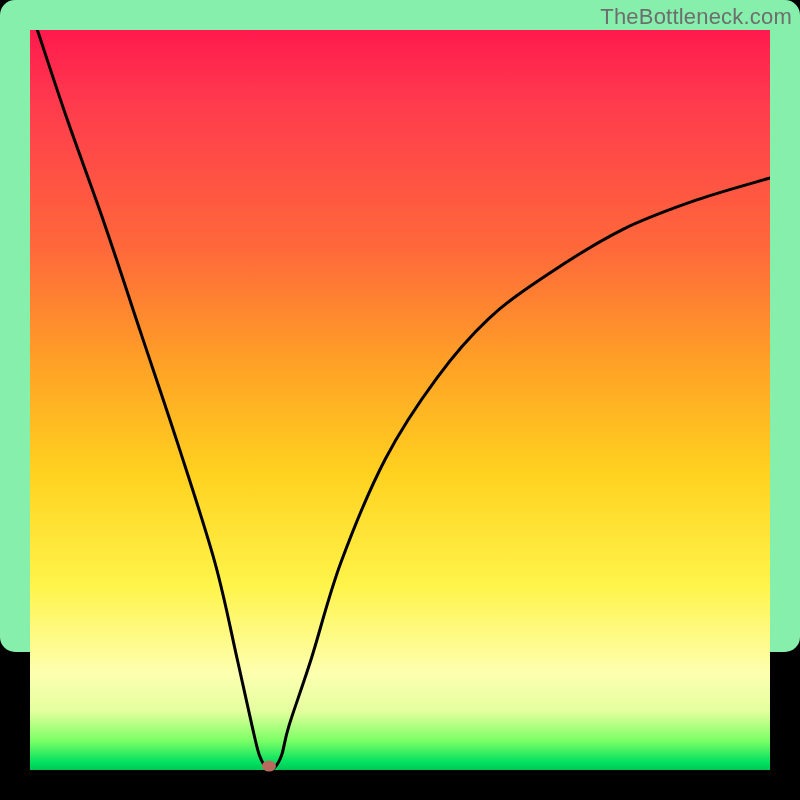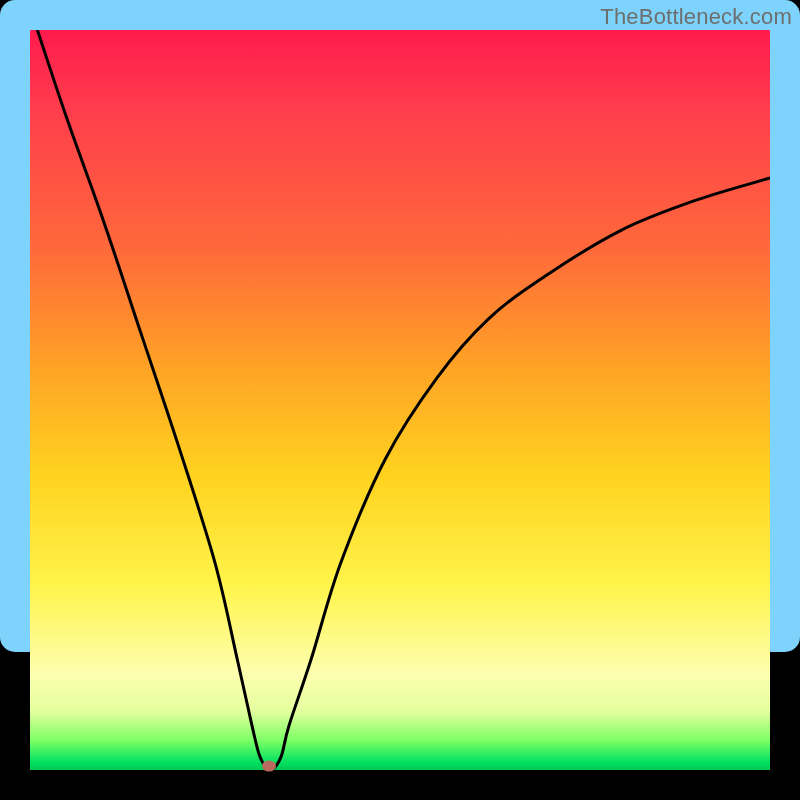--- a/index.html
+++ b/index.html
@@ -10,21 +10,21 @@
     background: #000;
     overflow: hidden;
     font-family: Arial, Helvetica, sans-serif;
   }
   .frame {
     position: absolute;
     left: 0;
     top: 0;
     width: 800px;
     height: 652px;
-    background: #7dd3fc;
+    background: #86efac;
     border-radius: 15px;
   }
   .plot {
     position: absolute;
     left: 30px;
     top: 30px;
     width: 740px;
     height: 740px;
     
     background: linear-gradient(

